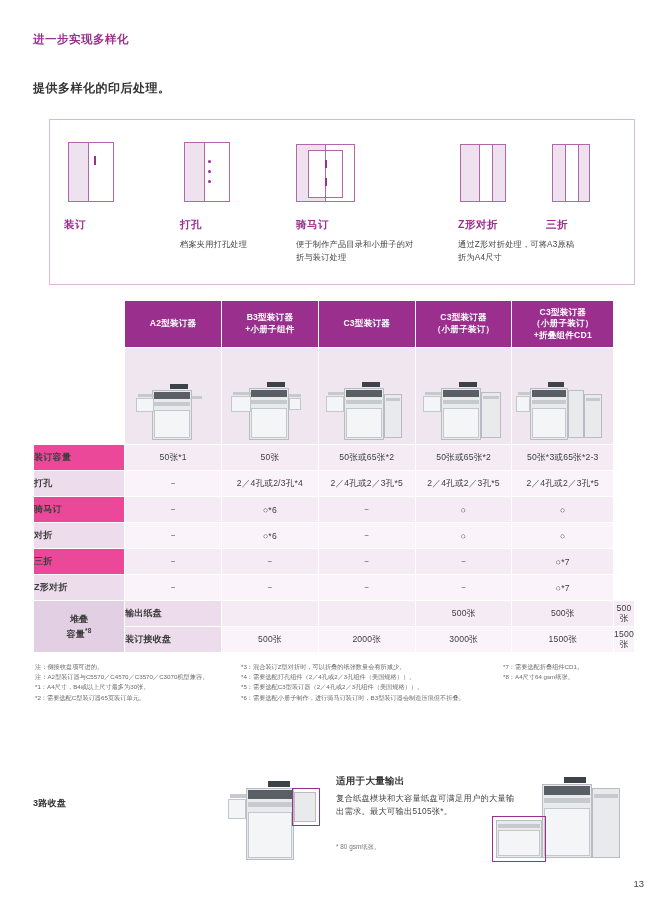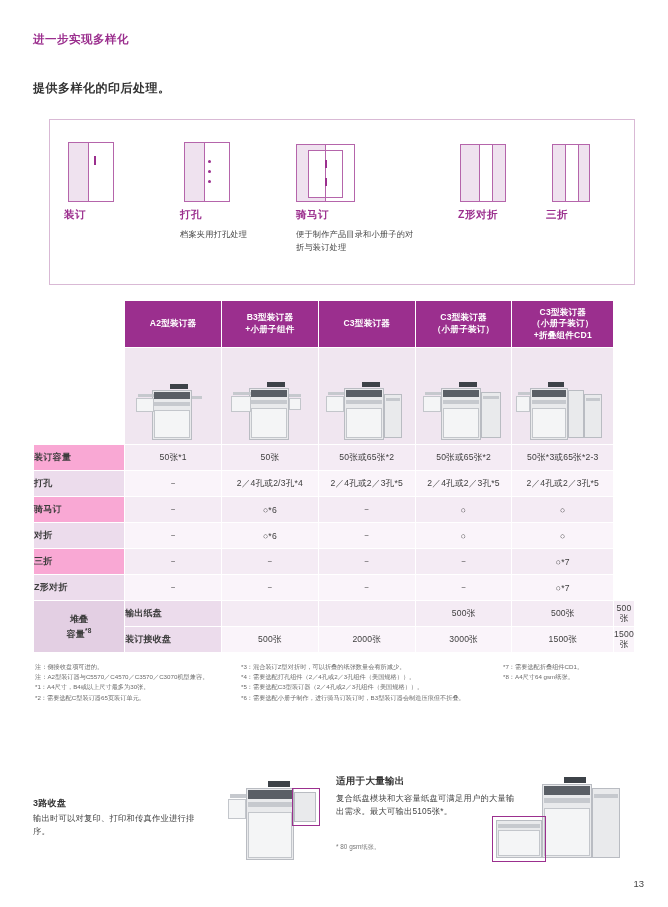--- a/index.html
+++ b/index.html
@@ -56,20 +56,21 @@
     position: absolute;
     top: 0;
     width: 120px;
   }
   .feature-art {
     position: relative;
     height: 66px;
     margin-top: 22px;
   }
   .feature-name {
+    margin-top: 10px;
     font-size: 10.5px;
     font-weight: bold;
     color: #9b2f8e;
     letter-spacing: 0.5px;
   }
   .feature-desc {
     margin-top: 7px;
     font-size: 8.2px;
     line-height: 1.55;
     color: #444444;
@@ -138,21 +139,21 @@
     vertical-align: bottom;
     padding-bottom: 4px;
   }
   .img-blank {
     background: #ffffff;
     border-left: none !important;
     border-top: none !important;
     border-bottom: 1px solid #ffffff;
   }
   .row-label {
-    background: #f9a8d4;
+    background: #ec4899;
     color: #3d3d3d;
     font-size: 9px;
     font-weight: bold;
     padding: 6px 8px;
     letter-spacing: 0.3px;
     width: 108px;
   }
   .row-label.alt { background: #ecdcec; }
   .data-cell {
     background: #f4ebf4;
@@ -344,20 +345,21 @@
       <div class="feature-desc">便于制作产品目录和小册子的对折与装订处理</div>
     </div>
 
     <div class="feature-col" style="left:408px;">
       <div class="feature-art">
         <div class="sheet-fill" style="left:2px; top:2px; width:20px; height:58px;"></div>
         <div class="sheet" style="left:21px; top:2px; width:14px; height:58px;"></div>
         <div class="sheet-fill" style="left:34px; top:2px; width:14px; height:58px;"></div>
       </div>
       <div class="feature-name">Z形对折</div>
+      <div class="feature-desc">通过Z形对折处理，可将A3原稿折为A4尺寸</div>
     </div>
 
     <div class="feature-col" style="left:496px;">
       <div class="feature-art">
         <div class="sheet-fill" style="left:6px; top:2px; width:14px; height:58px;"></div>
         <div class="sheet" style="left:19px; top:2px; width:14px; height:58px;"></div>
         <div class="sheet-fill" style="left:32px; top:2px; width:12px; height:58px;"></div>
       </div>
       <div class="feature-name">三折</div>
     </div>
@@ -544,21 +546,20 @@
       <p>*5：需要选配C3型装订器（2／4孔或2／3孔组件（美国规格））。</p>
       <p>*6：需要选配小册子制作，进行骑马订装订时，B3型装订器会制造压痕但不折叠。</p>
     </div>
     <div class="fn-col" style="left:468px; width:140px;">
       <p>*7：需要选配折叠组件CD1。</p>
       <p>*8：A4尺寸64 gsm纸张。</p>
     </div>
   </div>
 
   <div class="bottom-sub">3路收盘</div>
-  <div class="bottom-desc">输出时可以对复印、打印和传真作业进行排序。</div>
 
   <div style="position:absolute; left:228px; top:770px; width:95px; height:98px;">
     <div class="m-body" style="left:18px; top:18px; width:48px; height:72px;"></div>
     <div class="m-dark" style="left:20px; top:20px; width:44px; height:9px;"></div>
     <div class="m-mid" style="left:20px; top:32px; width:44px; height:5px;"></div>
     <div class="m-light" style="left:20px; top:42px; width:44px; height:46px;"></div>
     <div class="m-panel" style="left:40px; top:11px; width:22px; height:6px;"></div>
     <div class="m-mid" style="left:2px; top:24px; width:16px; height:4px;"></div>
     <div class="m-light" style="left:0px; top:29px; width:18px; height:20px;"></div>
     <div class="m-body" style="left:66px; top:22px; width:22px; height:30px;"></div>

